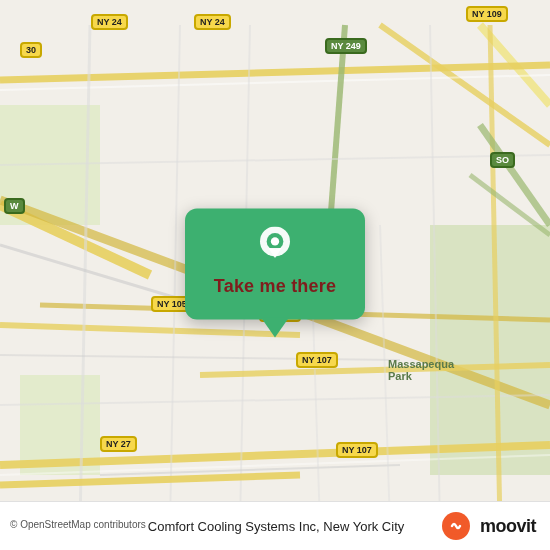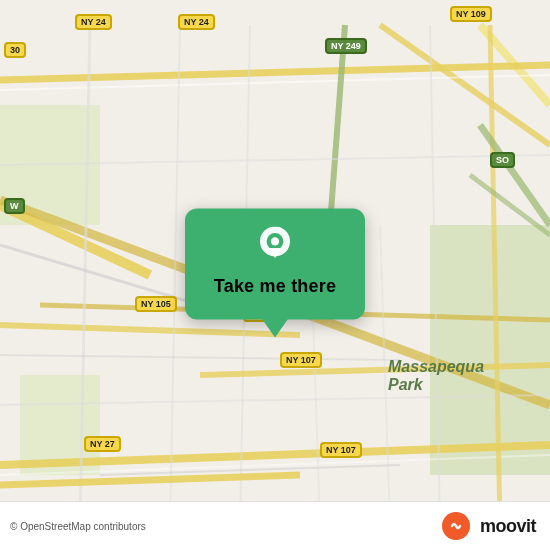--- a/index.html
+++ b/index.html
@@ -56,21 +56,21 @@
       border-top: 20px solid #3db070;
     }
 
     .popup-pin {
       width: 40px;
       height: 40px;
       margin-bottom: 10px;
     }
 
     .popup-label {
-      color: #000000;
+      color: #7f1d1d;
       font-size: 18px;
       font-weight: 600;
       white-space: nowrap;
       letter-spacing: 0.2px;
     }
 
     
     .bottom-bar {
       position: absolute;
       bottom: 0;
@@ -135,35 +135,35 @@
       border-radius: 4px;
       font-size: 9px;
       font-weight: bold;
       padding: 1px 4px;
       color: #222;
       z-index: 5;
     }
     .road-badge.yellow {
       background: #f7d84c;
       border-color: #c8a800;
+      margin-left: 16px;
     }
     .road-badge.green {
       background: #5a8a3e;
       color: #fff;
       border-color: #3a6a1e;
     }
 
     
     .park-label {
       position: absolute;
-      font-size: 16px;
+      font-size: 11px;
       color: #5a7a4a;
       font-weight: 600;
       z-index: 5;
-      font-style: italic;
     }
   </style>
 </head>
 <body>
 
 <div id="map-container">
 
   <div class="map-bg"></div>
 
   <svg class="map-roads" viewBox="0 0 550 500">
@@ -236,20 +236,21 @@
       <circle cx="20" cy="18" r="10" fill="#3db070"></circle>
       <circle cx="20" cy="18" r="5" fill="white"></circle>
       <polygon points="20,38 12,26 28,26" fill="white" opacity="0.95"></polygon>
     </svg>
     <span class="popup-label">Take me there</span>
   </div>
 
   <div class="bottom-bar">
     <div class="bottom-bar-left">
       <span class="attribution">© OpenStreetMap contributors</span>
+      <span class="business-name">Comfort Cooling Systems Inc, New York City</span>
     </div>
     <div class="moovit-logo">
       <div class="moovit-icon">
         <svg width="18" height="18" viewBox="0 0 18 18">
           <circle cx="9" cy="9" r="9" fill="#f15a29"></circle>
           <path d="M5 9 Q7 5 9 9 Q11 13 13 9" stroke="white" stroke-width="2.5" fill="none" stroke-linecap="round"></path>
         </svg>
       </div>
       <span class="moovit-text">moovit</span>
     </div>

